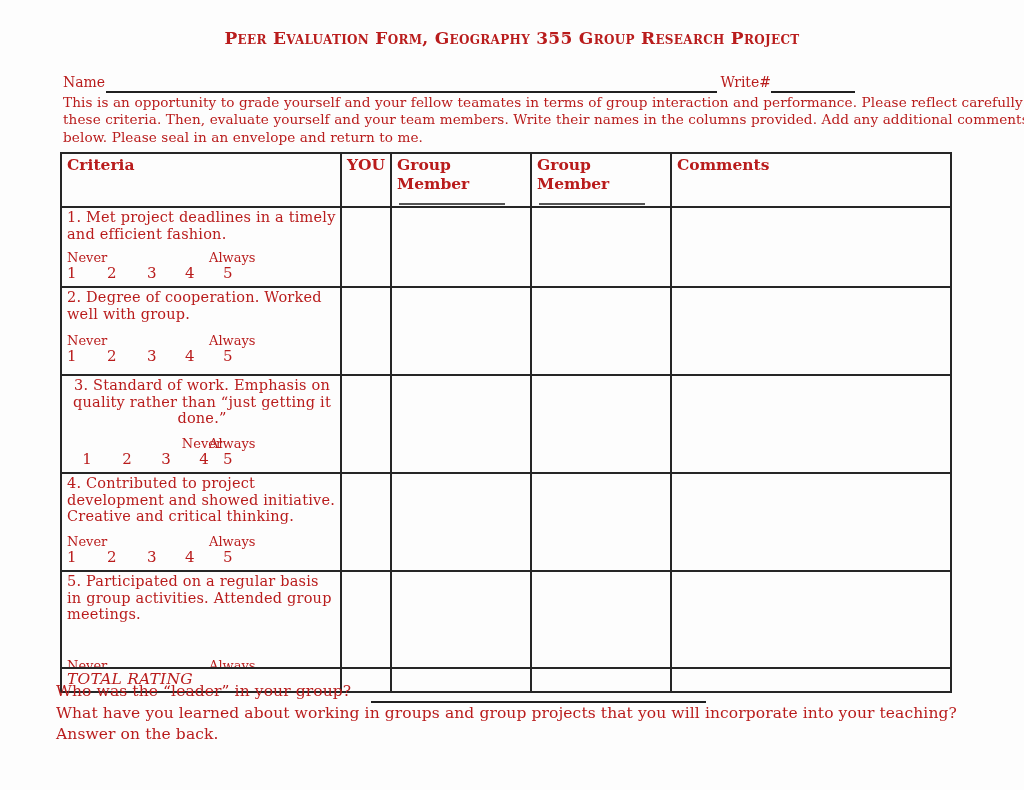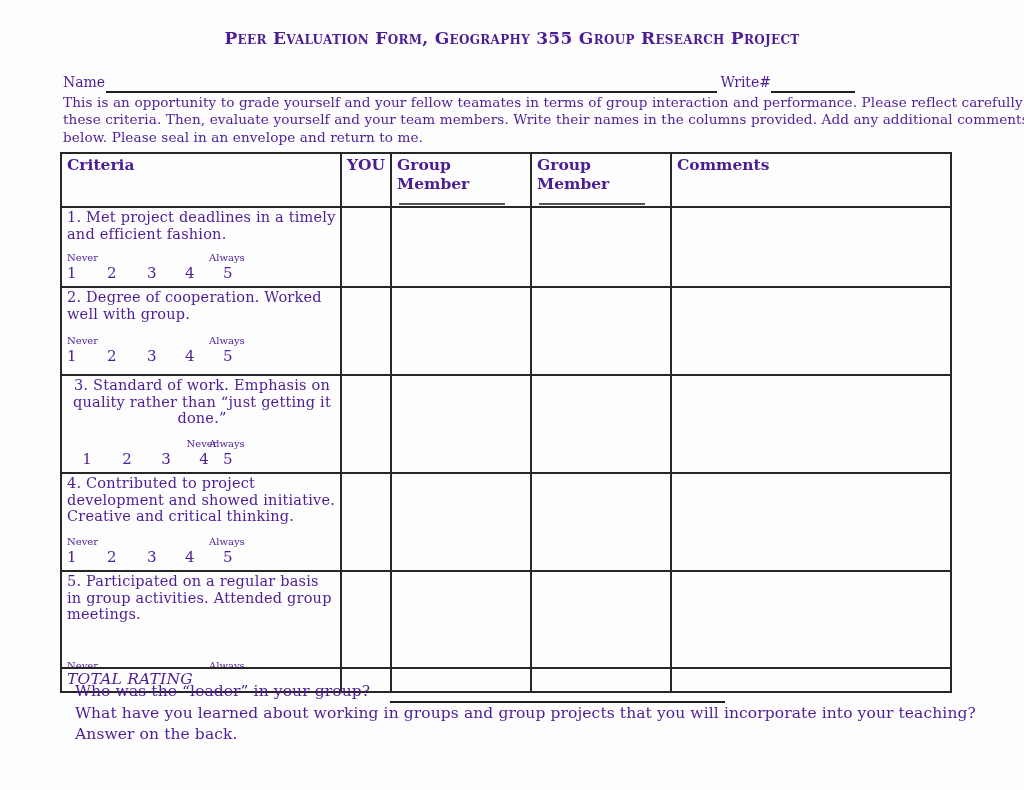--- a/index.html
+++ b/index.html
@@ -1,20 +1,20 @@
 <!DOCTYPE html>
 <html><head>
 <meta charset="utf-8">
 <style>
   html,body { margin:0; padding:0; background:#e9e9e9; }
   .page {
     position:relative;
     width:1024px; height:790px;
     background:#fdfdfd;
-    color:#4c1d95;
+    color:#b91c1c;
     font-family:"DejaVu Serif", serif;
     overflow:hidden;
   }
 
   
   .title {
     position:absolute; top:28px; left:0; width:100%;
     text-align:center;
     font-variant:small-caps;
     font-weight:bold;
@@ -66,31 +66,31 @@
     margin-top:10px; margin-left:2px;
   }
   .criteria-flex {
     display:flex; flex-direction:column; justify-content:space-between;
   }
   .h-r1 { height:72px; } .h-r2 { height:75px; } .h-r3 { height:90px;text-align:center; }
   .h-r4 { height:90px; } .h-r5 { height:89px;gap:36px; }
   .criteria-text {
     font-size:14.5px; line-height:16.6px; letter-spacing:0.2px;
   }
-  .scale-labels { position:relative; height:14px; font-size:10px; line-height:13px; }
+  .scale-labels { position:relative; height:14px; font-size:13px; line-height:13px; }
   .lbl-always { position:absolute; left:142px; top:0; }
   .scale-nums { display:flex; font-size:15px; line-height:16px; }
   .scale-nums span { display:inline-block; }
   .sn-1, .sn-2 { width:40px; }
   .sn-3, .sn-4 { width:38px; }
   .total-label { font-size:15.5px; line-height:19px; letter-spacing:0.2px;font-style:italic; }
 
   
   .footer {
-    position:absolute; left:75px; top:681px;
+    position:absolute; left:56px; top:681px;
     font-size:15.5px; line-height:21.5px;
     letter-spacing:0.1px;
     white-space:nowrap;
   }
   .leader-row { display:flex; align-items:flex-end; }
   .leader-blank {
     width:335px; height:18px; margin-left:20px;
     border-bottom:2px solid #1f1f1f;
   }
 </style>

